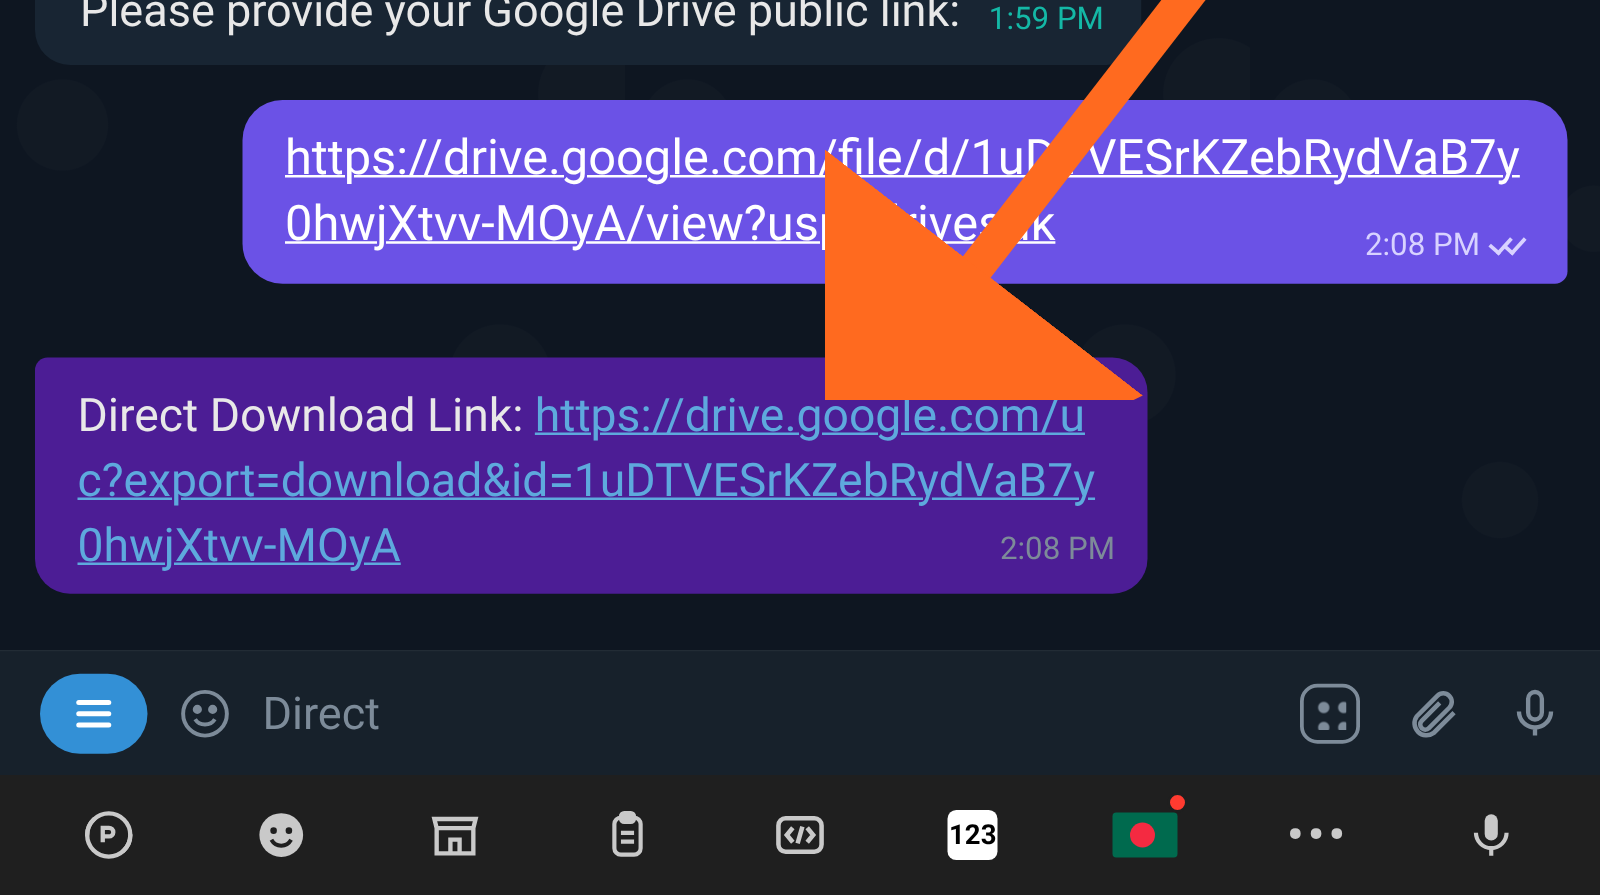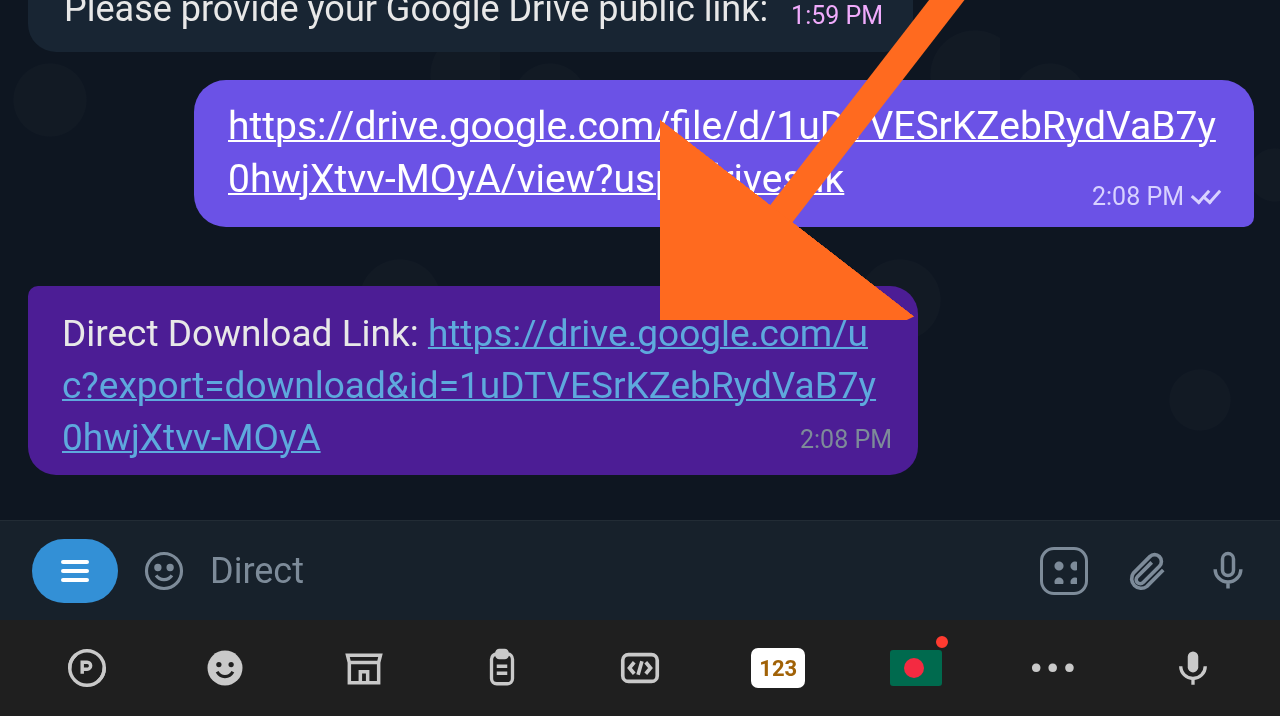--- a/index.html
+++ b/index.html
@@ -30,21 +30,21 @@
     position: absolute; top: -30px; left: 28px;
     background: #182533;
     border-radius: 8px 28px 28px 28px;
     padding: 18px 30px 22px 36px;
     color: #e8e8e8;
     font-size: 36px;
     font-weight: 400;
     max-width: 940px;
   }
   .msg-in-1 .time {
-    color: #f0abfc; font-size: 25px; margin-left: 14px; vertical-align: bottom;
+    color: #14b8a6; font-size: 25px; margin-left: 14px; vertical-align: bottom;
   }
 
   
   .msg-out {
     position: absolute; top: 80px; right: 26px;
     background: #6b52e6;
     border-radius: 32px 32px 10px 32px;
     padding: 20px 34px 22px 34px;
     color: #fff;
     font-size: 39px;
@@ -130,21 +130,21 @@
     position: absolute; left:0; right:0; bottom:0; height:96px;
     background:#1f1f1f;
     display:flex; align-items:center; justify-content:space-around;
     padding: 0 18px;
   }
   .kbd-icon {
     width:56px; height:56px; display:flex; align-items:center; justify-content:center;
     color:#c9c9c9; position:relative;
   }
   .num-box {
-    width:54px; height:40px; background:#fff; color:#a16207; font-weight:700;
+    width:40px; height:40px; background:#fff; color:#000000; font-weight:700;
     font-size:22px; border-radius:7px; display:flex; align-items:center; justify-content:center;
   }
   .flag {
     width:52px; height:36px; background:#006a4e; position:relative; border-radius:3px;
   }
   .flag::after {
     content:""; position:absolute; left:14px; top:8px; width:20px; height:20px;
     background:#f42a41; border-radius:50%;
   }
   .flag-dot {

